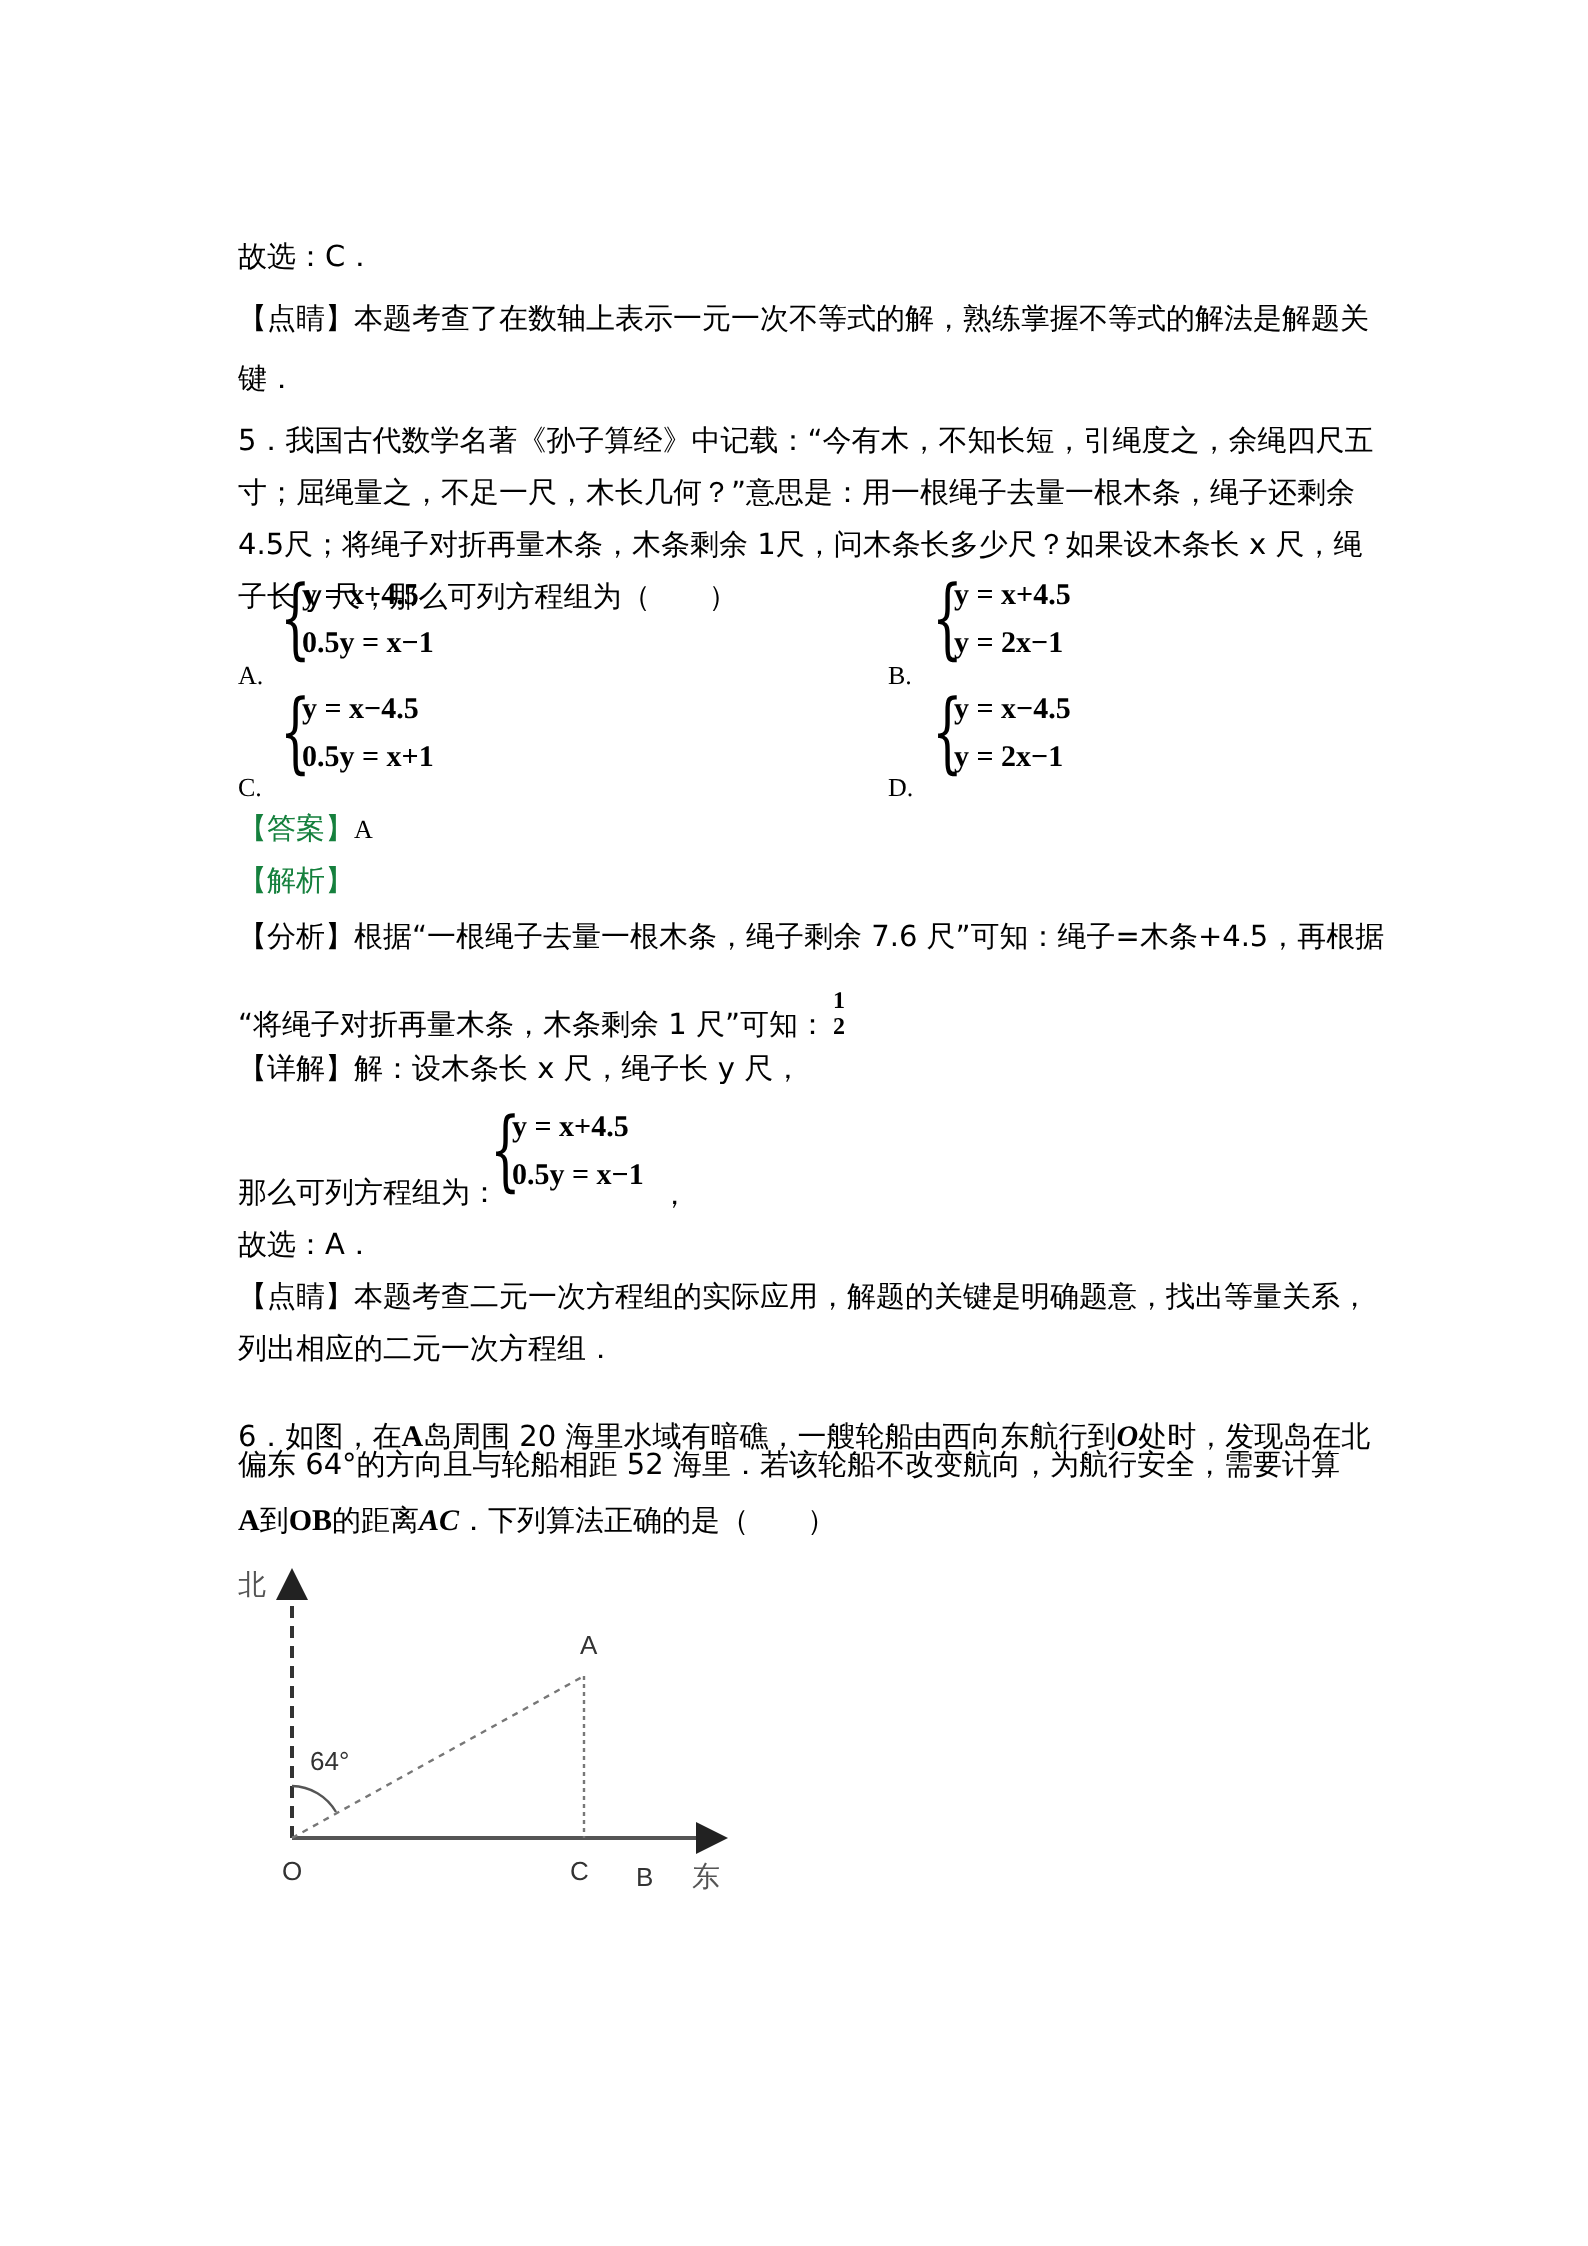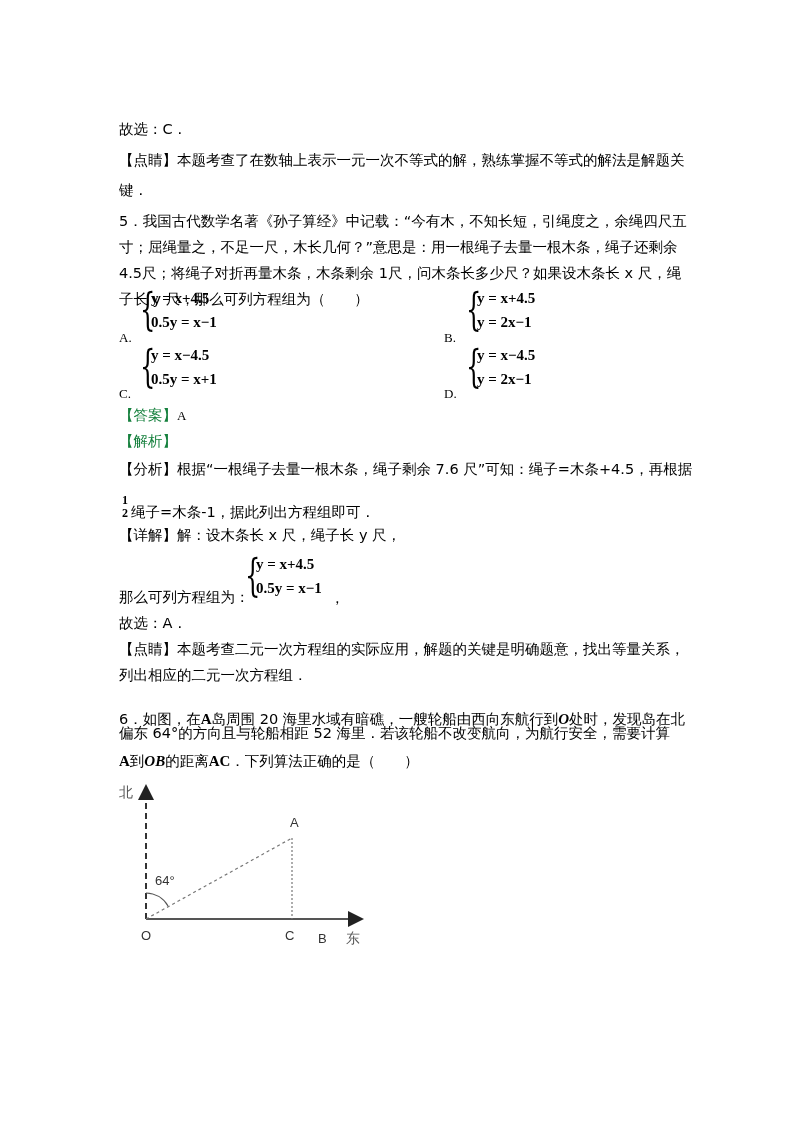--- a/index.html
+++ b/index.html
@@ -67,21 +67,21 @@
 </div>
 
 <div class="line" style="top:406px">
   <span class="blue">【答案】</span><span style="font-family:'Liberation Serif',serif;font-size:13px">A</span>
 </div>
 <div class="line blue" style="top:432px">【解析】</div>
 <div class="line" style="top:460px">
   <span class="bold">【分析】</span><span>根据“一根绳子去量一根木条，绳子剩余 7.6 尺”可知：绳子=木条+4.5，再根据</span>
 </div>
 <div class="line" style="top:500px">
-  <span class="frac"><span class="num">1</span><span>2</span></span><span>绳子=木条-1，据此列出方程组即可．</span>
+  <span>“将绳子对折再量木条，木条剩余 1 尺”可知：</span><span class="frac"><span class="num">1</span><span>2</span></span>
 </div>
 <div class="line" style="top:526px">
   <span class="bold">【详解】</span><span>解：设木条长 x 尺，绳子长 y 尺，</span>
 </div>
 <div class="line" style="top:588px">那么可列方程组为：</div>
 <div class="sys" style="left:256px; top:552px">
   <span class="brace">{</span>
   <div>y = x+4.5</div>
   <div>0.5y = x−1</div>
 </div>
@@ -90,21 +90,21 @@
 <div class="line" style="top:640px">
   <span class="bold">【点睛】</span><span>本题考查二元一次方程组的实际应用，解题的关键是明确题意，找出等量关系，</span>
 </div>
 <div class="line" style="top:666px">列出相应的二元一次方程组．</div>
 
 <div class="line" style="top:710px">
   <span>6．如图，在</span><span class="math">A</span><span>岛周围 20 海里水域有暗礁，一艘轮船由西向东航行到</span><span class="math" style="font-style:italic">O</span><span>处时，发现岛在北</span>
 </div>
 <div class="line" style="top:724px">偏东 64°的方向且与轮船相距 52 海里．若该轮船不改变航向，为航行安全，需要计算</div>
 <div class="line" style="top:752px">
-  <span class="math">A</span><span>到</span><span class="math" style="font-style:italic">OB</span><span>的距离</span><span class="math" style="">AC</span><span>．下列算法正确的是（　　）</span>
+  <span class="math">A</span><span>到</span><span class="math" style="">OB</span><span>的距离</span><span class="math" style="font-style:italic">AC</span><span>．下列算法正确的是（　　）</span>
 </div>
 
 <svg width="794" height="1123" style="position:absolute;left:0;top:0;pointer-events:none">
   <defs>
     <marker id="arr" markerWidth="8" markerHeight="8" refX="6" refY="4" orient="auto">
       <path d="M0,0 L8,4 L0,8 z" fill="#222"></path>
     </marker>
   </defs>
   <line x1="146" y1="919" x2="146" y2="788" stroke="#333" stroke-width="2" stroke-dasharray="6,4" marker-end="url(#arr)"></line>
   <line x1="146" y1="919" x2="360" y2="919" stroke="#555" stroke-width="2" marker-end="url(#arr)"></line>

